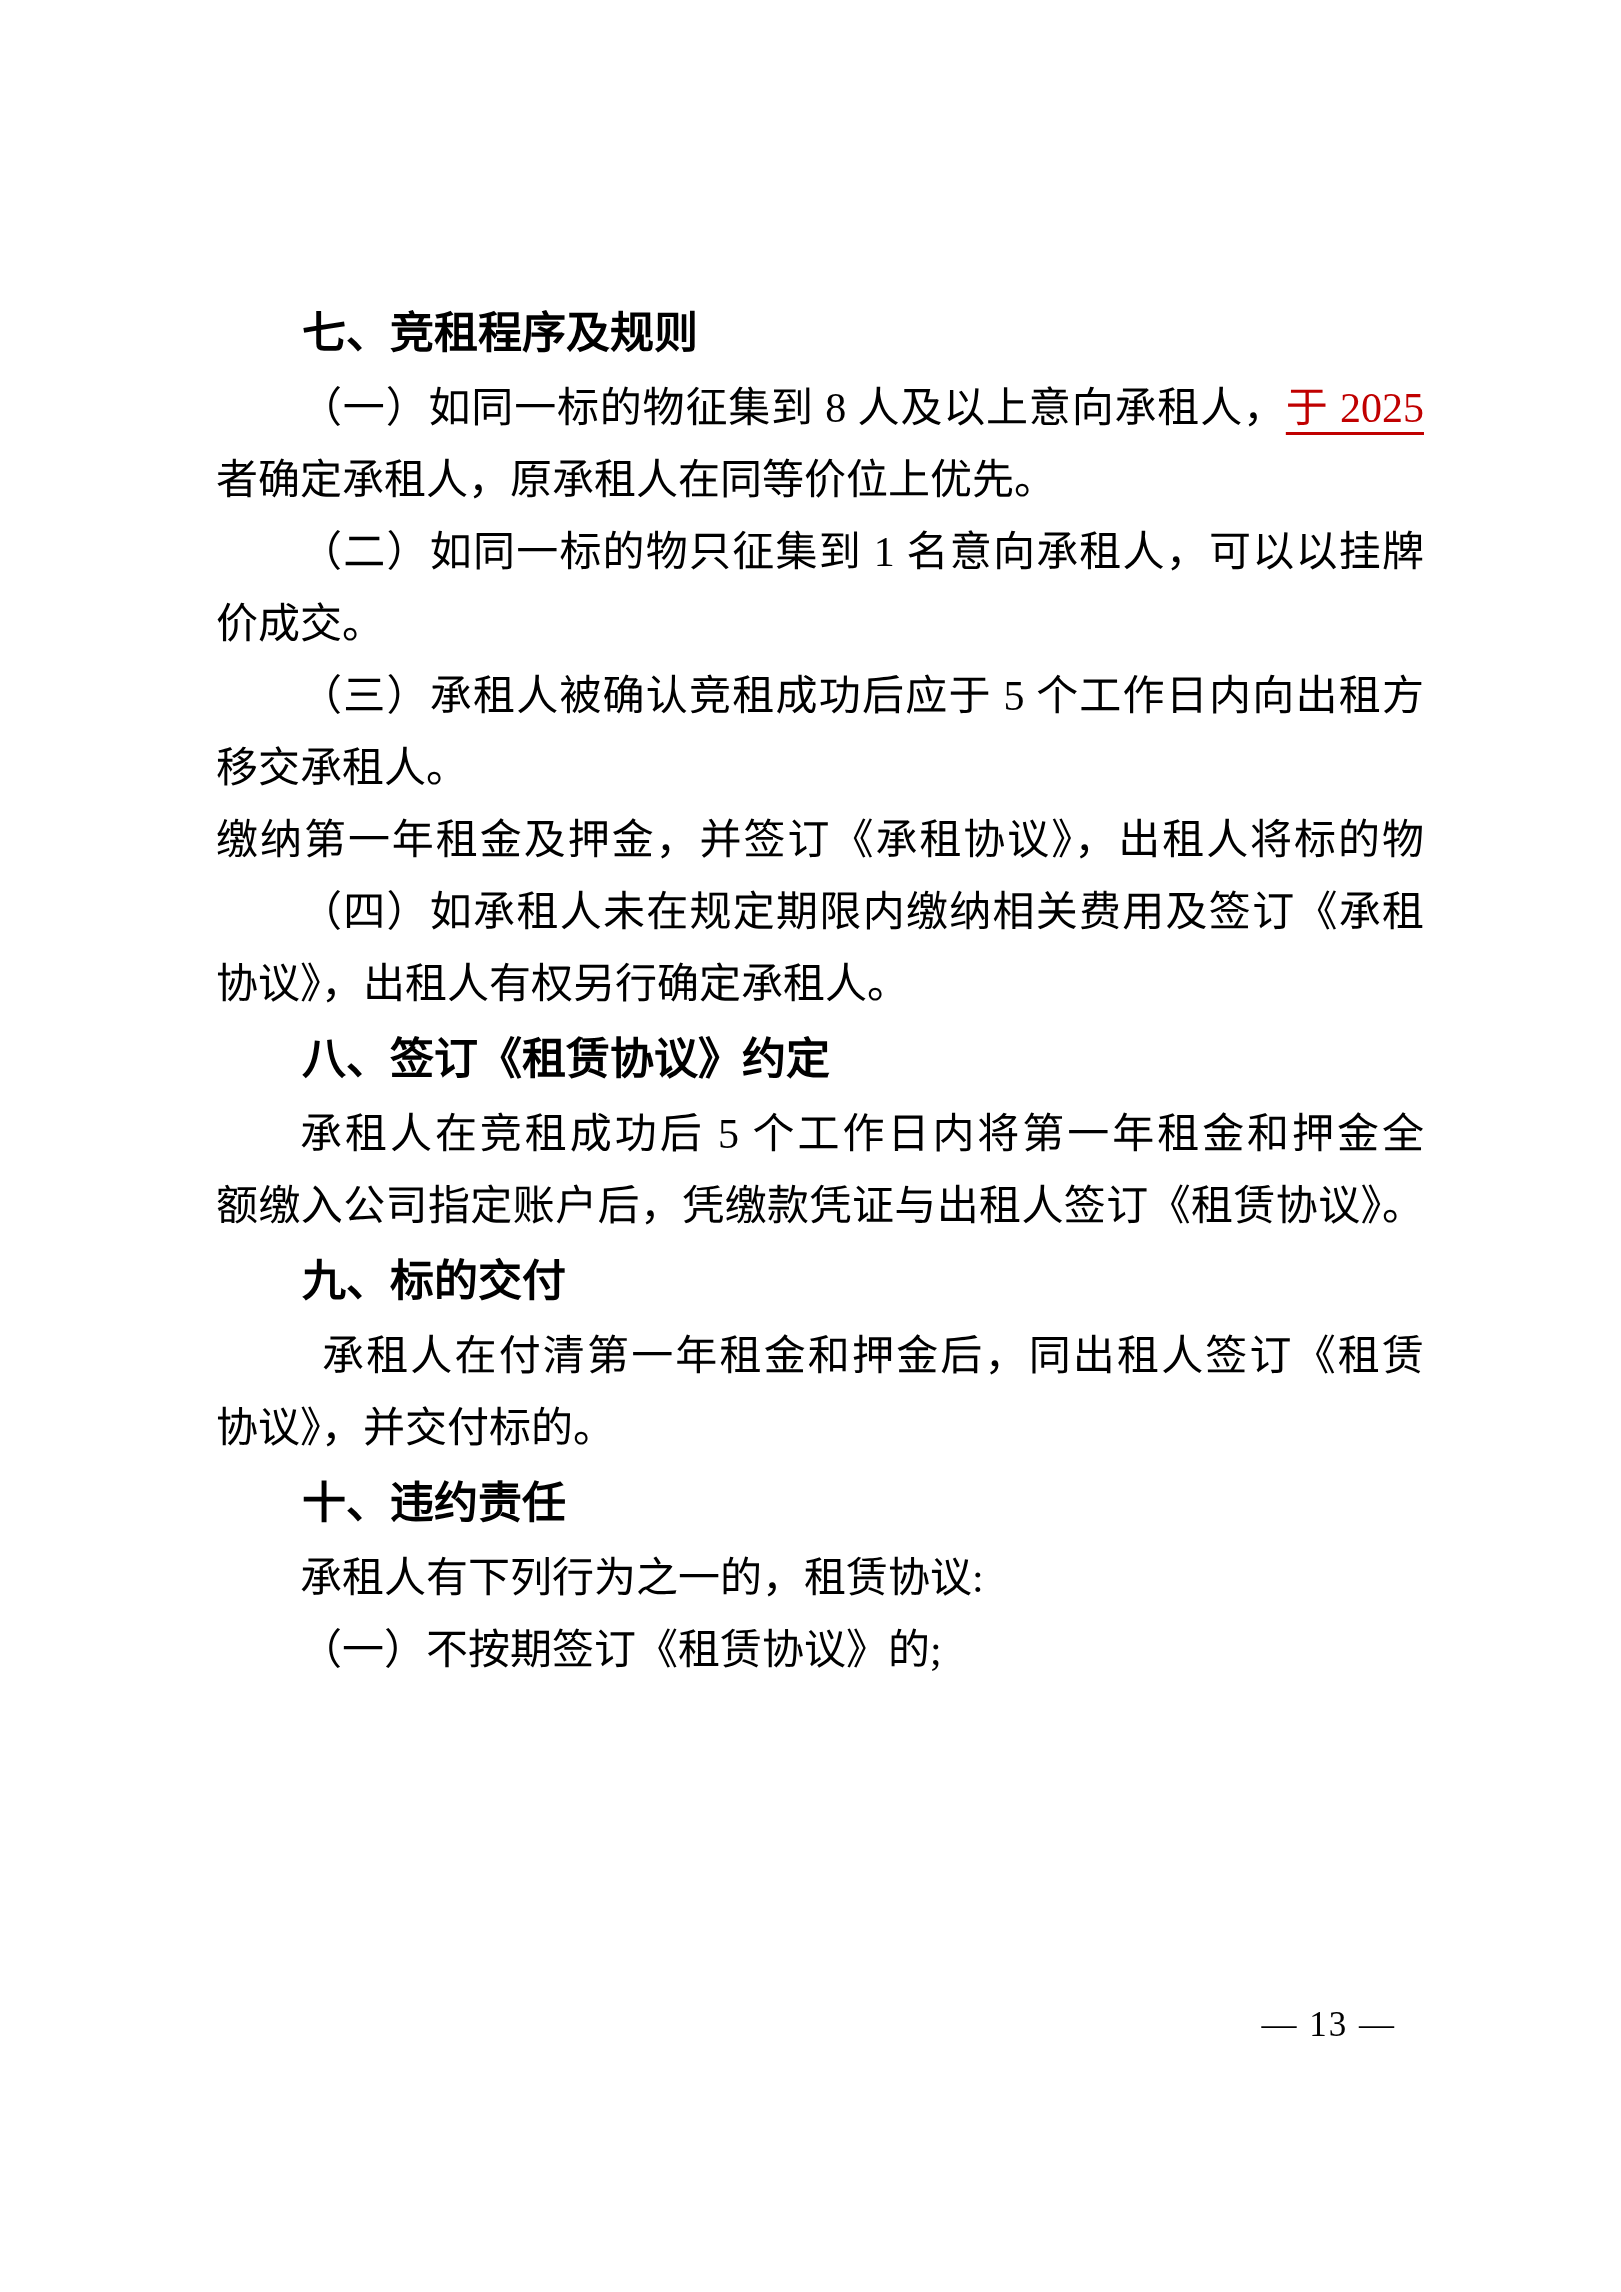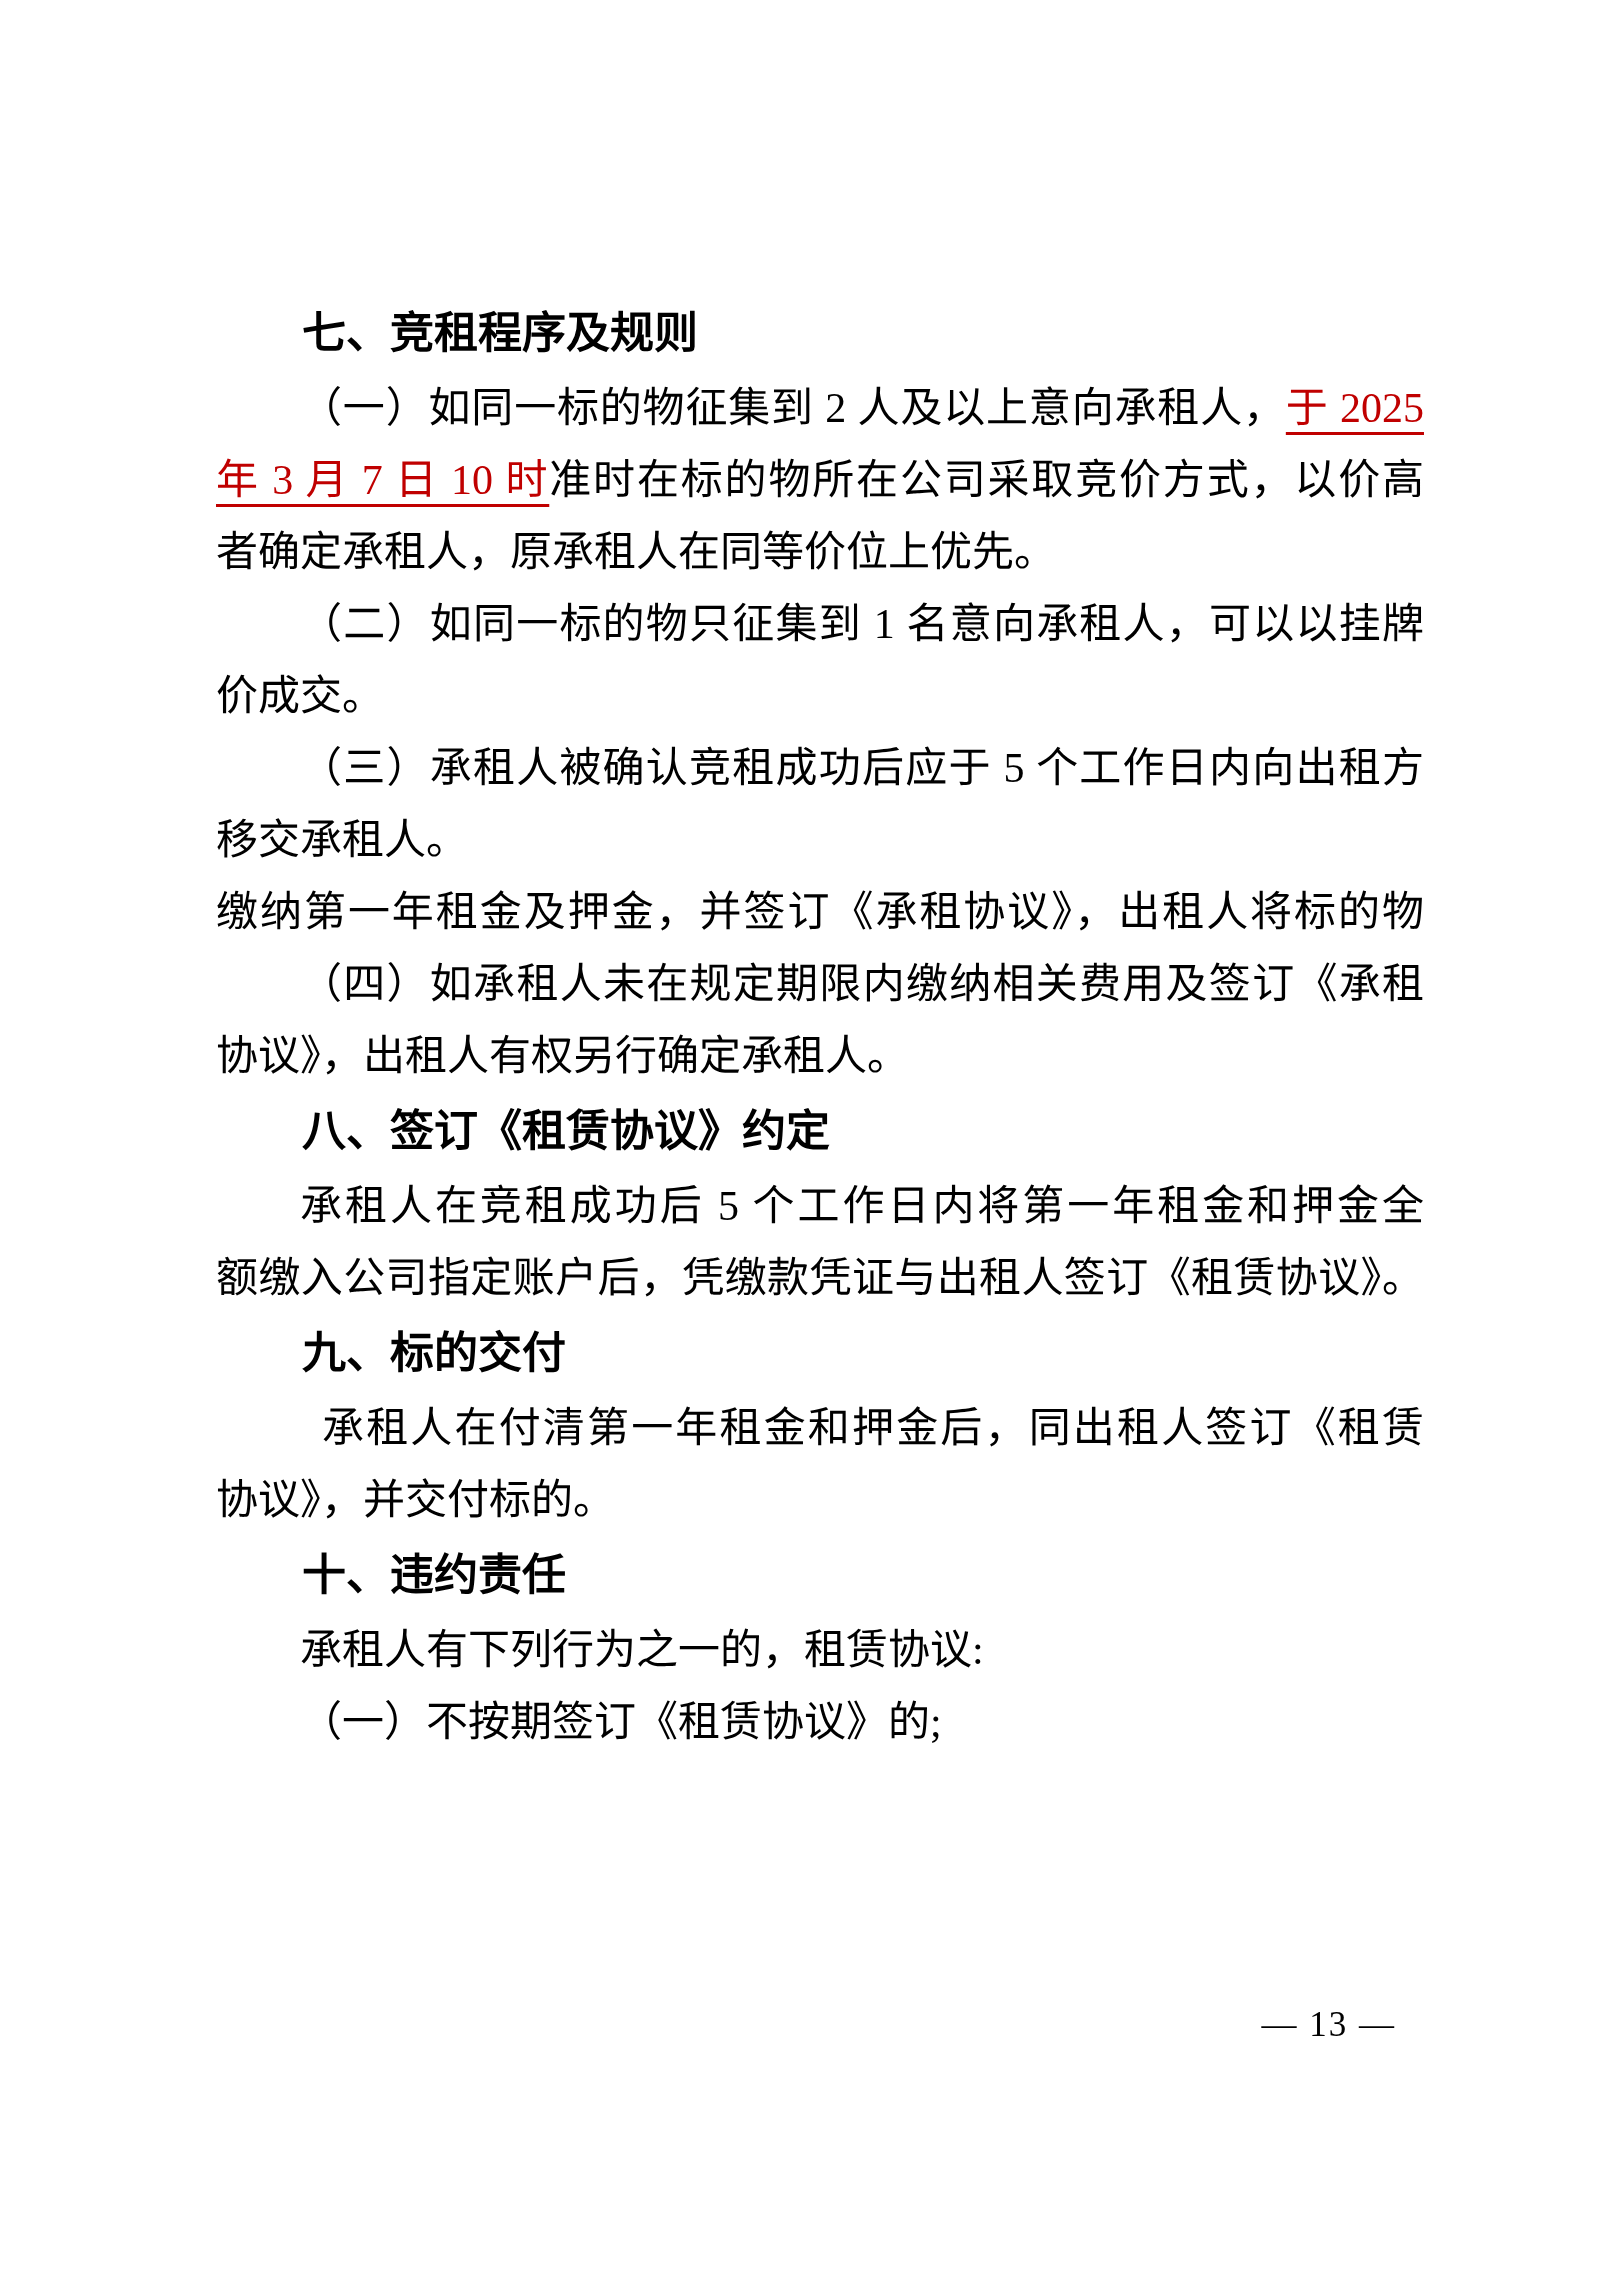--- a/index.html
+++ b/index.html
@@ -63,23 +63,22 @@
   }
 </style>
 </head>
 <body>
 
 <div class="page">
   <div class="content">
 
     <div class="heading"><span class="run">七、竞租程序及规则</span></div>
 
-    <div class="tline full indent"><span class="run">（一）如同一标的物征集到 2 人及以上意向承租人，</span><span class="run red">于 2025</span></div>
+    <div class="tline full indent"><span class="run">（一）如同一标的物征集到 8 人及以上意向承租人，</span><span class="run red">于 2025</span></div>
 
-    <div class="tline full"><span class="run red">年 3 月 7 日 10 时</span><span class="run">准时在标的物所在公司采取竞价方式，以价高</span></div>
 
     <div class="tline"><span class="run">者确定承租人，原承租人在同等价位上优先。</span></div>
 
     <div class="tline full indent"><span class="run">（二）如同一标的物只征集到 1 名意向承租人，可以以挂牌</span></div>
 
     <div class="tline"><span class="run">价成交。</span></div>
 
     <div class="tline full indent"><span class="run">（三）承租人被确认竞租成功后应于 5 个工作日内向出租方</span></div>
 
     <div class="tline"><span class="run">移交承租人。</span></div>

